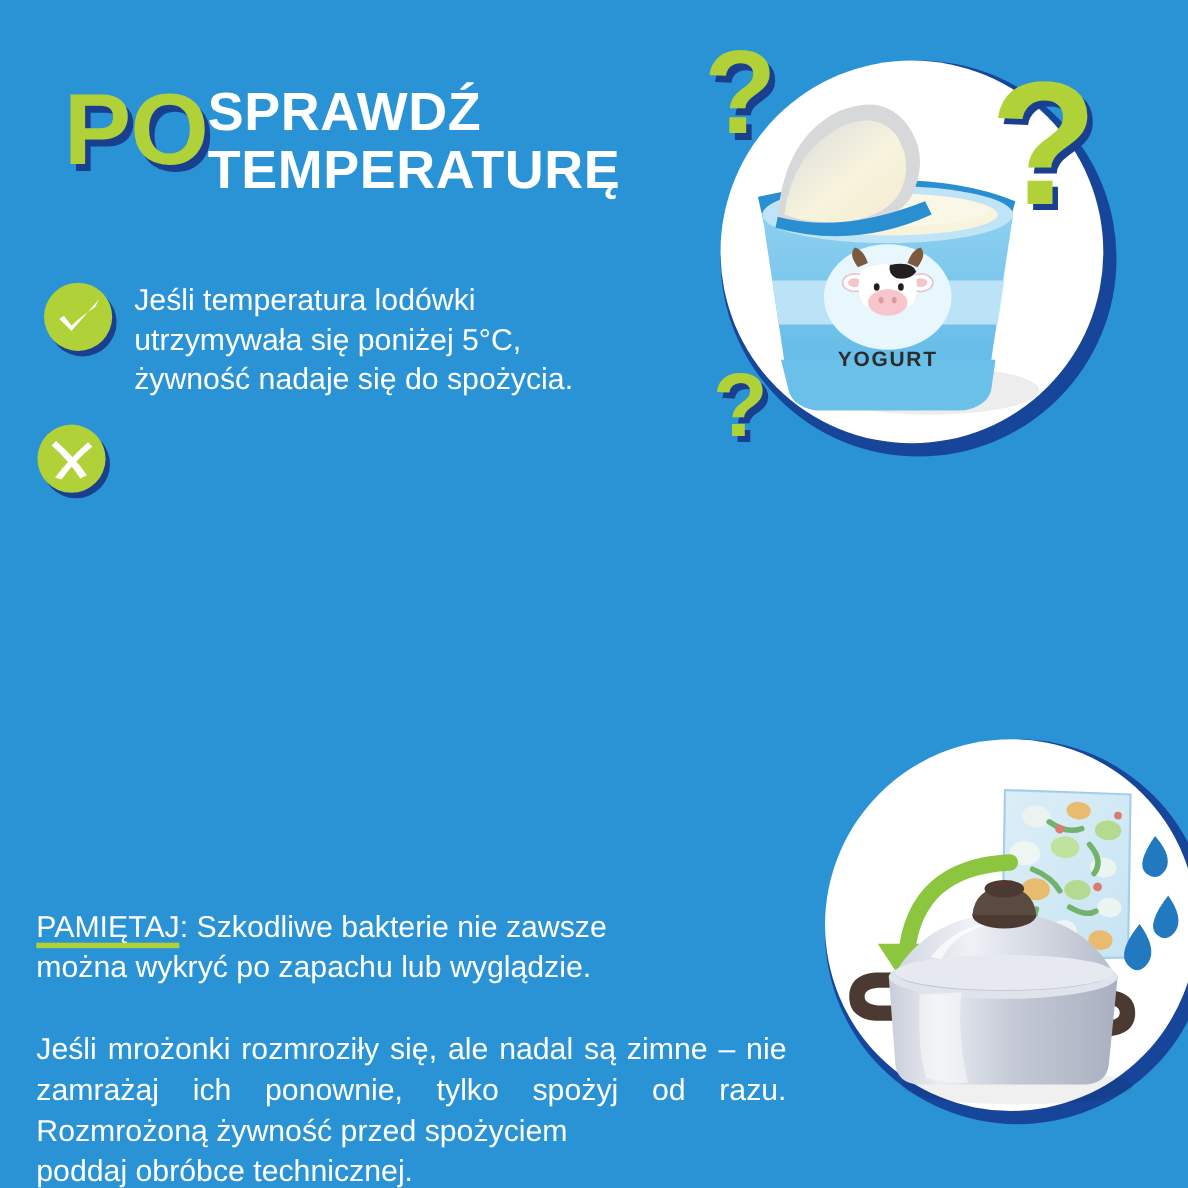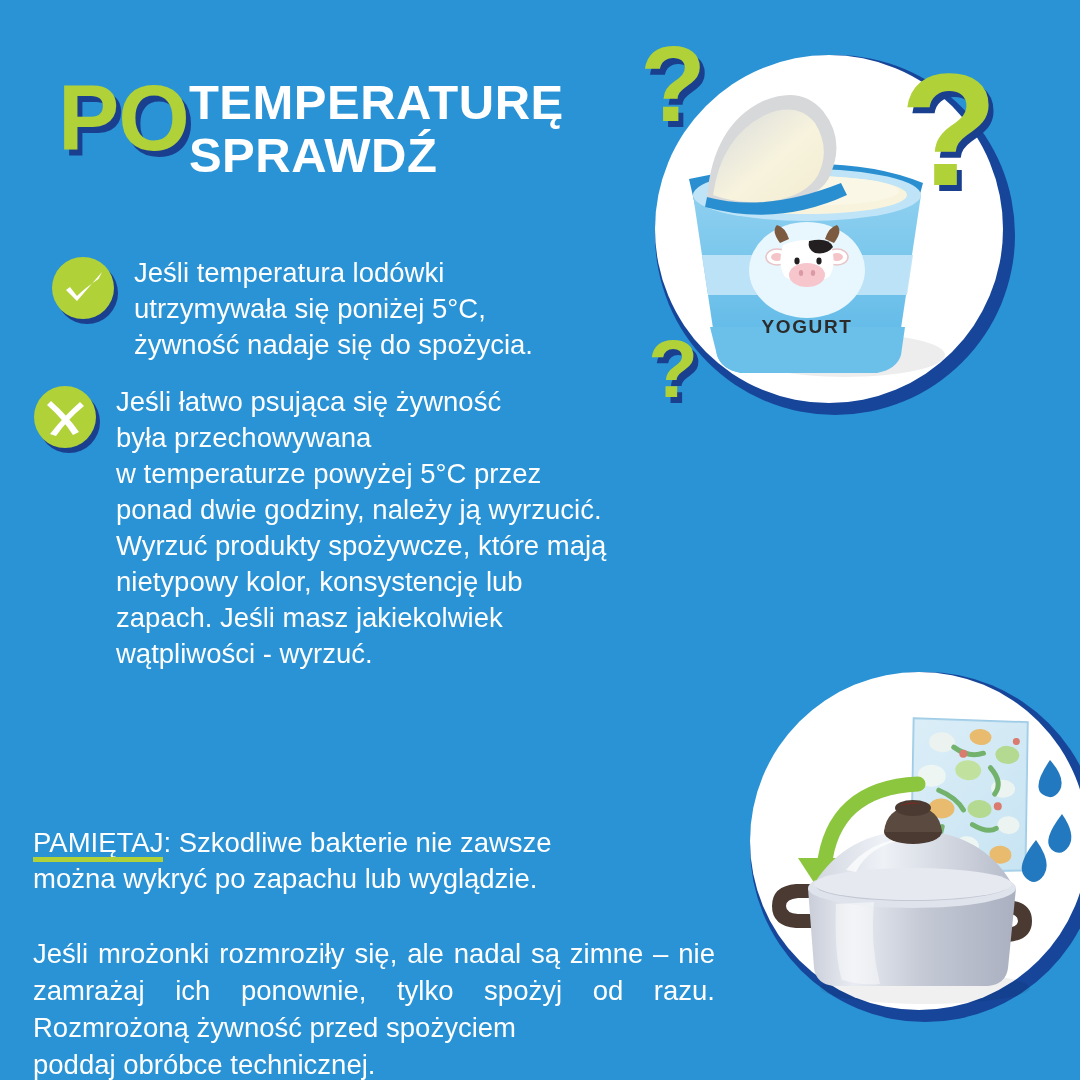--- a/index.html
+++ b/index.html
@@ -72,21 +72,21 @@
     height: 62px;
   }
   .bullet-text {
     color: #ffffff;
     font-size: 27.5px;
     line-height: 36px;
     font-weight: 400;
     white-space: pre-line;
   }
 
-  #bullet-ok  { left: 52px; top: 255px; }
+  #bullet-ok  { left: 40px; top: 255px; }
   #bullet-no  { left: 34px; top: 384px; }
 
   
   .para {
     position: absolute;
     color: #ffffff;
     font-size: 27.5px;
     line-height: 36px;
     font-weight: 400;
     white-space: pre-line;
@@ -311,22 +311,22 @@
 
     <ellipse cx="163" cy="160" rx="29" ry="12" fill="#4a3a32"></ellipse>
     <path d="M134 160 q2 -24 29 -26 q27 2 29 26 Z" fill="#5b4a40"></path>
     <ellipse cx="163" cy="136" rx="18" ry="8" fill="#4a3a32"></ellipse>
     <path d="M150 134 q10 -6 22 -2 q-12 -1 -22 2 Z" fill="#7a2c24"></path>
   </svg>
 
   <div class="title-row">
     <div class="title-po">PO</div>
     <div class="title-main">
+      <div>SPRAWDŹ</div>
       <div>TEMPERATURĘ</div>
-      <div>SPRAWDŹ</div>
     </div>
   </div>
 
   <div class="bullet" id="bullet-ok">
     <div class="bullet-icon">
       <div class="disc"></div>
       <svg viewBox="0 0 62 62">
         <path d="M14 33 L25 44 L50 15 L46.5 22 Q33 31 25 39 L18 30 Z" fill="#ffffff"></path>
       </svg>
     </div>
@@ -336,28 +336,20 @@
   </div>
 
   <div class="bullet" id="bullet-no">
     <div class="bullet-icon">
       <div class="disc"></div>
       <svg viewBox="0 0 62 62">
         <path d="M17 15 Q34 30 45 46 L39 49 Q28 32 13 19 Z" fill="#ffffff"></path>
         <path d="M46 16 Q30 30 16 48 L22 50 Q34 33 50 20 Z" fill="#ffffff"></path>
       </svg>
     </div>
-    <div class="bullet-text">Jeśli łatwo psująca się żywność
-była przechowywana
-w temperaturze powyżej 5°C przez
-ponad dwie godziny, należy ją wyrzucić.
-Wyrzuć produkty spożywcze, które mają
-nietypowy kolor, konsystencję lub
-zapach. Jeśli masz jakiekolwiek
-wątpliwości - wyrzuć.</div>
   </div>
 
 
   <div class="para" id="para-remember">
     <span class="remember-key">PAMIĘTAJ</span><span>: Szkodliwe bakterie nie zawsze
 można wykryć po zapachu lub wyglądzie.</span>
   </div>
 
   <div class="para" id="para-frozen">
     <span>Jeśli mrożonki rozmroziły się, ale nadal są zimne – nie zamrażaj ich ponownie, tylko spożyj od razu. Rozmrożoną żywność przed spożyciem</span>

